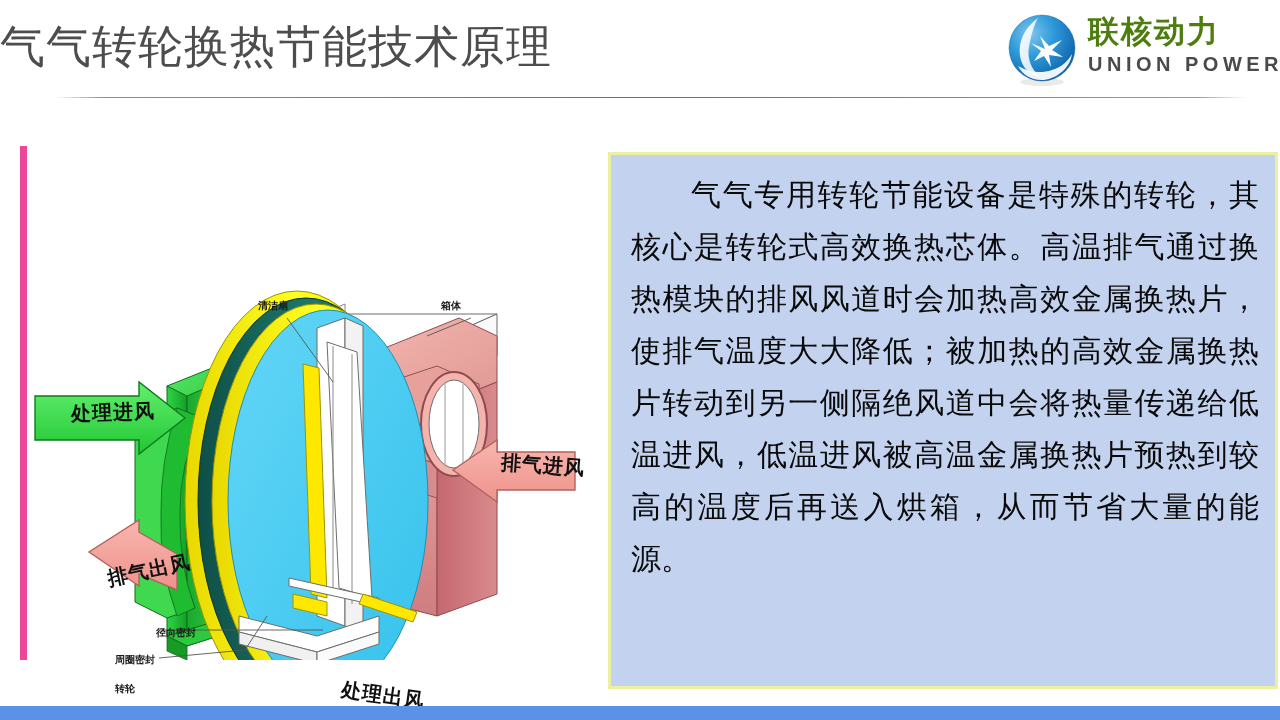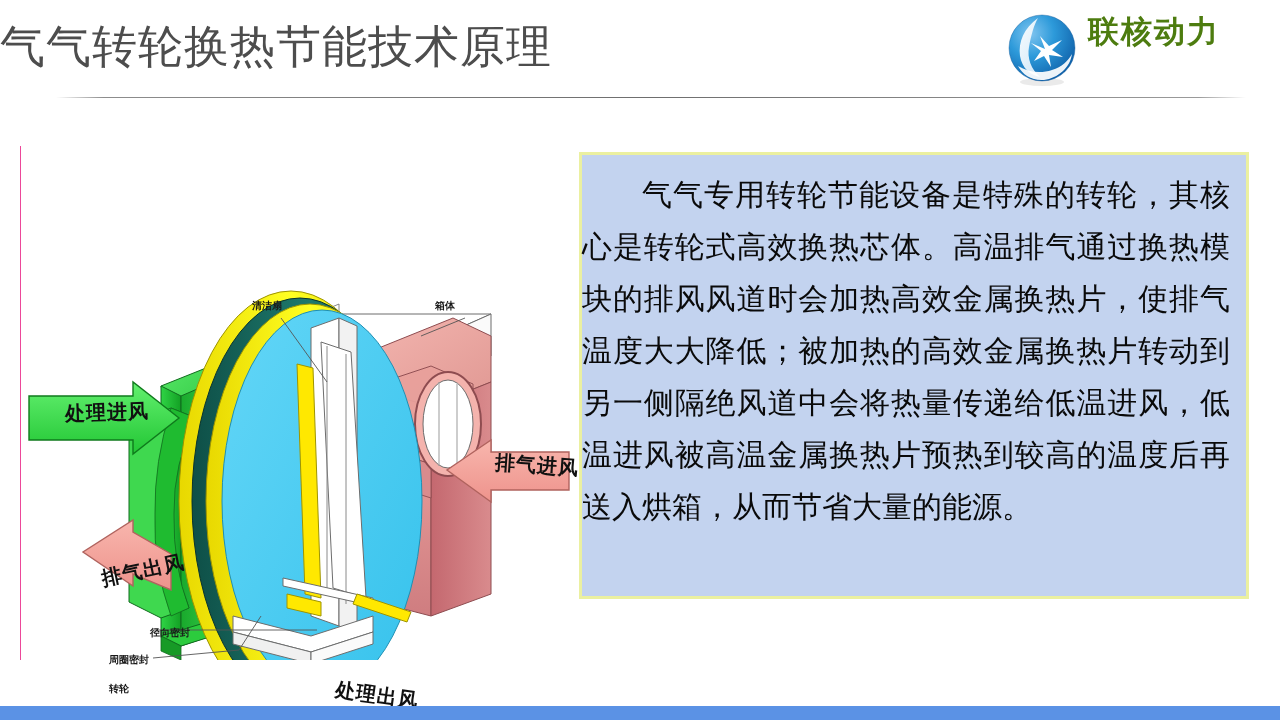--- a/index.html
+++ b/index.html
@@ -40,21 +40,21 @@
   .logo-en{
     font-size:20px;line-height:24px;font-weight:bold;color:#4a4a4a;
     letter-spacing:4.5px;white-space:nowrap;margin-top:2px;
     font-family:"Liberation Sans",sans-serif;
   }
 
   
   .figure{
     position:absolute;left:20px;top:146px;width:556px;height:514px;
     background:#ffffff;
-    border-left:1px solid #ec4899;
+    border-left:7px solid #ec4899;
   }
   .figure svg{display:block;}
 
   .fig-label{
     position:absolute;
     font-size:10px;line-height:12px;color:#1a1a1a;font-weight:bold;
     white-space:nowrap;
     font-family:"DejaVu Sans","Liberation Sans",sans-serif;
   }
   .lbl-fan{left:231px;top:154px;}
@@ -69,25 +69,25 @@
     white-space:nowrap;letter-spacing:1px;
     font-family:"DejaVu Sans","Liberation Sans",sans-serif;
   }
   .at-in   {left:44px; top:253px; transform:rotate(-2deg);}
   .at-exin {left:474px;top:306px; transform:rotate(4deg);}
   .at-exout{left:80px; top:411px; transform:rotate(-12deg);}
   .at-out  {left:314px;top:536px; transform:rotate(8deg);}
 
   
   .text-panel{
-    position:absolute;left:579px;top:152px;width:670px;height:447px;
+    position:absolute;left:608px;top:152px;width:670px;height:537px;
     background:#c3d3ef;
     border:3px solid #ebf0a0;
     box-sizing:border-box;
-    padding:14px 16px 10px 0;
+    padding:14px 16px 10px 20px;
   }
   .body-text{
     font-size:30px;line-height:52px;color:#0a0a0a;
     text-align:justify;text-align-last:left;
     text-indent:60px;
     font-family:"DejaVu Sans","Liberation Sans",sans-serif;
     letter-spacing:0px;
   }
 
   
@@ -122,20 +122,21 @@
           <ellipse cx="38" cy="70" rx="22" ry="4" fill="#d8d8d8" opacity="0.55"></ellipse>
           <circle cx="38" cy="36" r="33" fill="url(#sph)"></circle>
           <path d="M34 6 C20 16 14 30 16 44 C18 56 26 63 36 65 C27 57 23 46 25 35 C27 23 30 13 34 6 Z" fill="url(#swoosh)" opacity="0.95"></path>
           <path d="M14 54 C24 60 36 62 48 58 C58 55 64 49 68 42 C66 56 54 66 40 68 C28 69 19 63 14 54 Z" fill="#ffffff" opacity="0.92"></path>
           <path d="M27 31 L41 37 L36 24 L45 34 L58 28 L48 38 L59 45 L45 43 L47 55 L40 44 L30 49 L37 39 Z" fill="#ffffff"></path>
           <circle cx="38" cy="36" r="33" fill="none" stroke="#0d5697" stroke-width="0.8" opacity="0.5"></circle>
         </svg>
       </div>
       <div class="logo-text">
         <div class="logo-cn">联核动力</div>
+        <div class="logo-en">UNION POWER</div>
       </div>
     </div>
   </div>
 
   <div class="figure">
 
     <svg width="556" height="514" viewBox="0 0 556 514">
       <defs>
         <linearGradient id="grnA" x1="0" y1="0" x2="1" y2="0">
           <stop offset="0%" stop-color="#19a92c"></stop>

